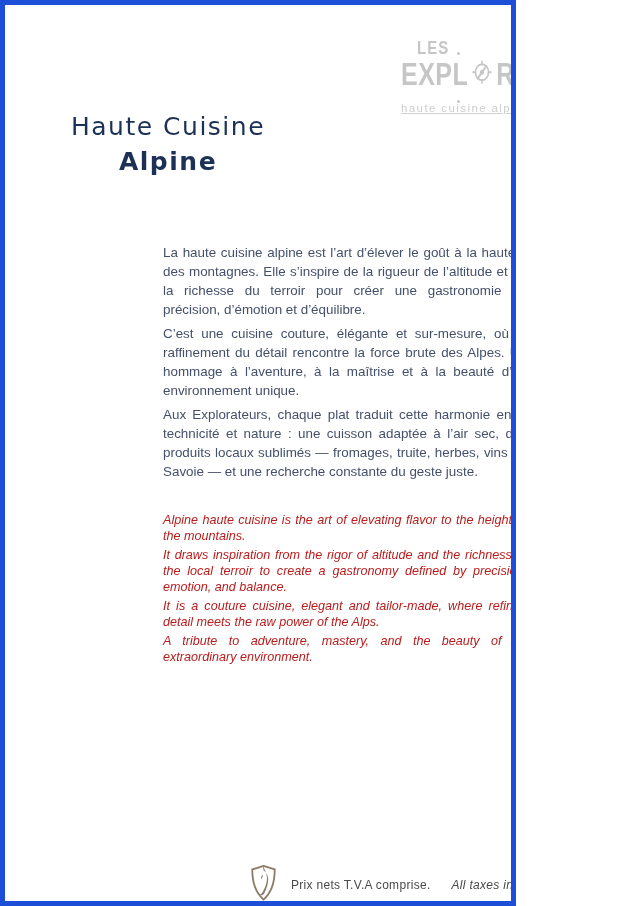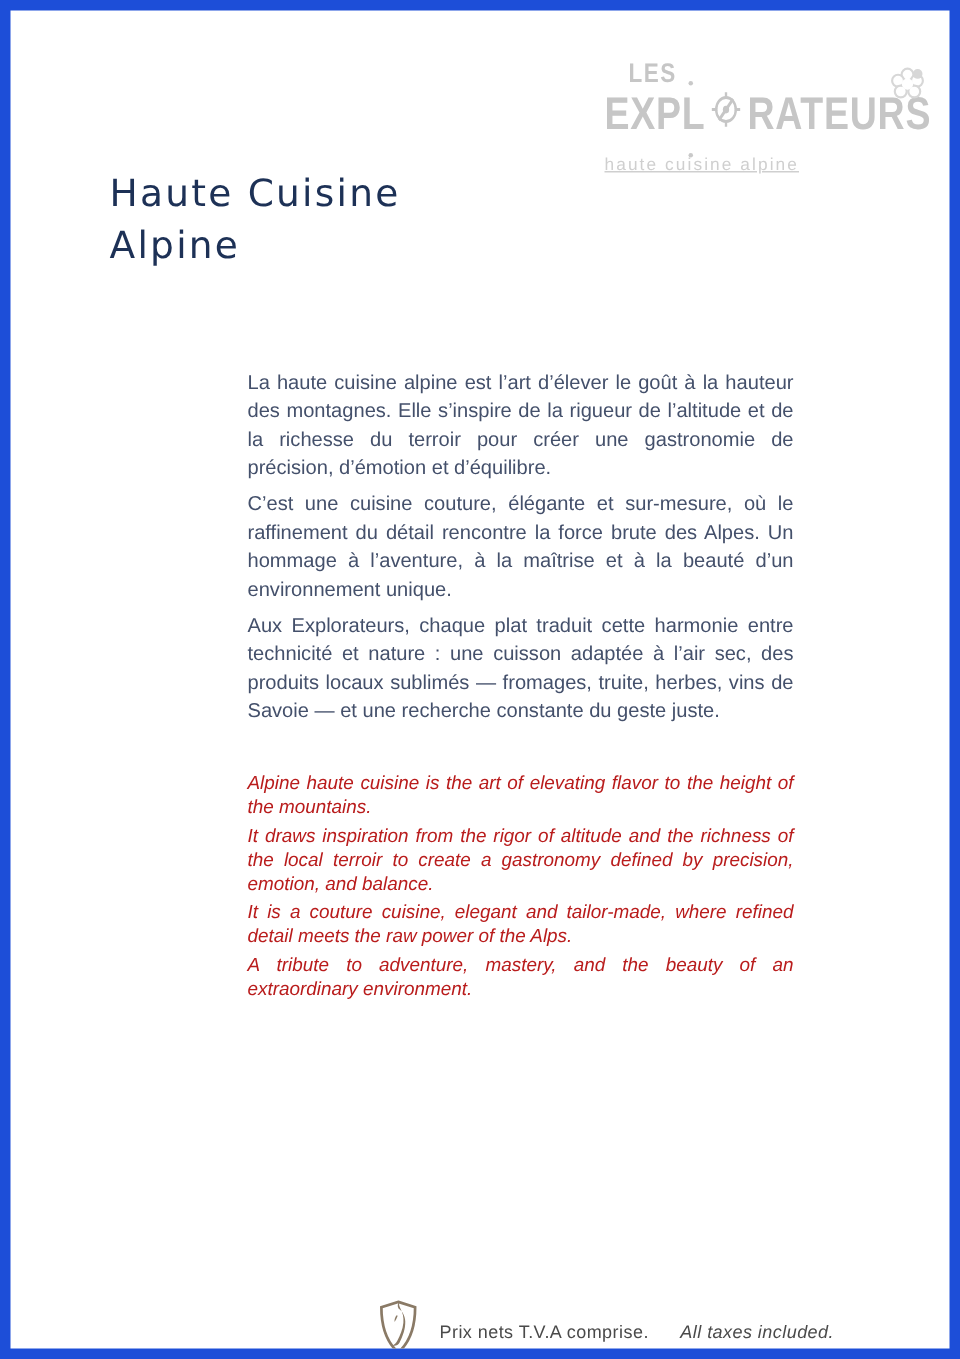--- a/index.html
+++ b/index.html
@@ -1,21 +1,21 @@
 <!DOCTYPE html>
 <html><head>
 <meta charset="utf-8">
 <style>
   html,body{margin:0;padding:0;background:#ffffff;}
   .page{
     position:relative;
-    width:640px;height:906px;
+    width:516px;height:906px;
     background:#ffffff;
     box-sizing:border-box;
-    border:7px solid #1d4ed8;
+    border:5px solid #1d4ed8;
     overflow:hidden;
     font-family:"Liberation Sans", sans-serif;
   }
 
   
   .logo{position:absolute;top:33px;left:396px;width:216px;}
   .logo-les{
     margin-left:16px;
     font-size:15px;font-weight:600;letter-spacing:1px;
     color:#c6c6c6;line-height:15px;
@@ -41,21 +41,21 @@
 
   
   .title{
     position:absolute;left:66px;top:104px;
     display:inline-block;
     color:#1d3156;
     font-family:"DejaVu Sans", sans-serif;
     font-size:25px;font-weight:400;letter-spacing:1.5px;
     line-height:35px;
   }
-  .title .line2{text-align:left;}
+  .title .line2{text-align:center;font-weight:bold;}
 
   
   .body-block{position:absolute;left:158px;top:228px;width:364px;margin-top:10px;}
   .fr p{
     margin:0 0 5px 0;
     color:#44506b;
     font-size:13.4px;line-height:19px;
     text-align:justify;
   }
   .en{margin-top:31px;}

